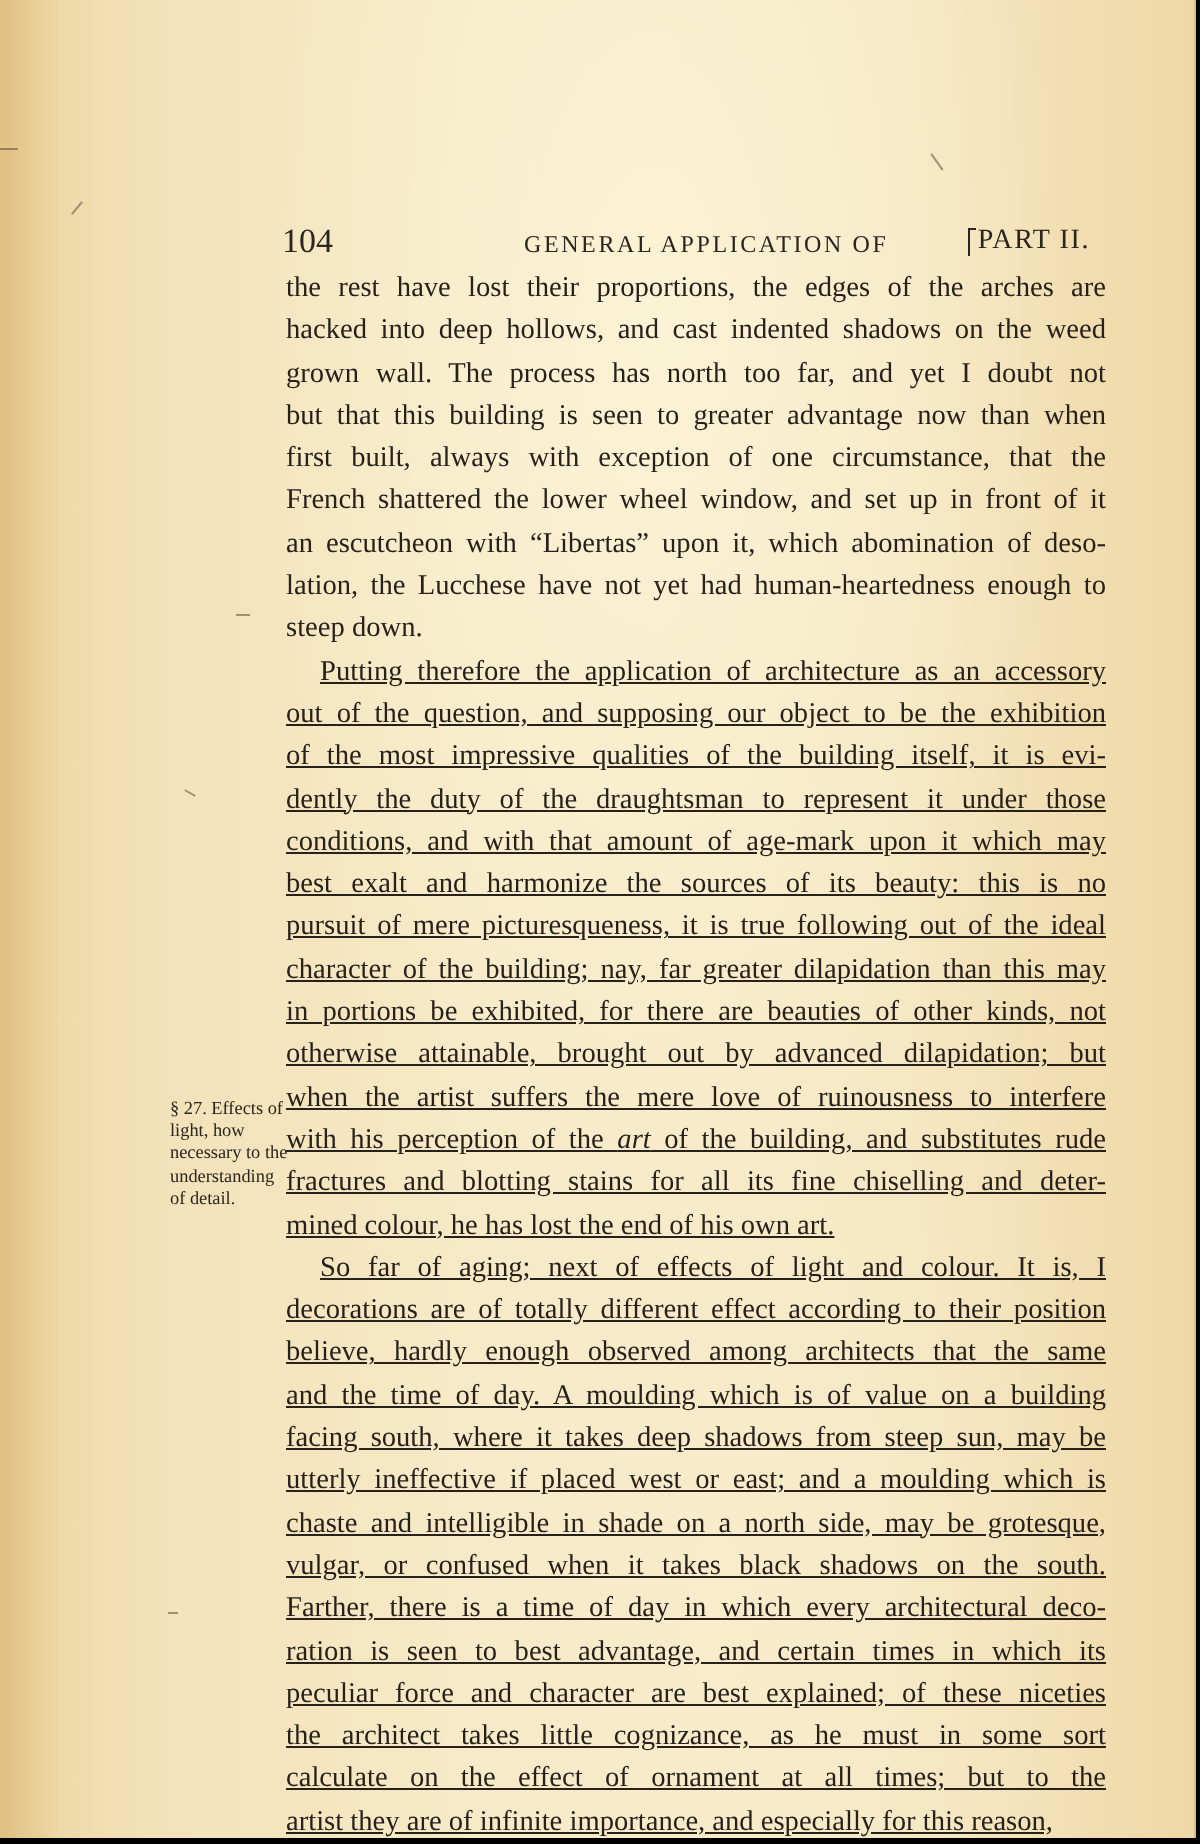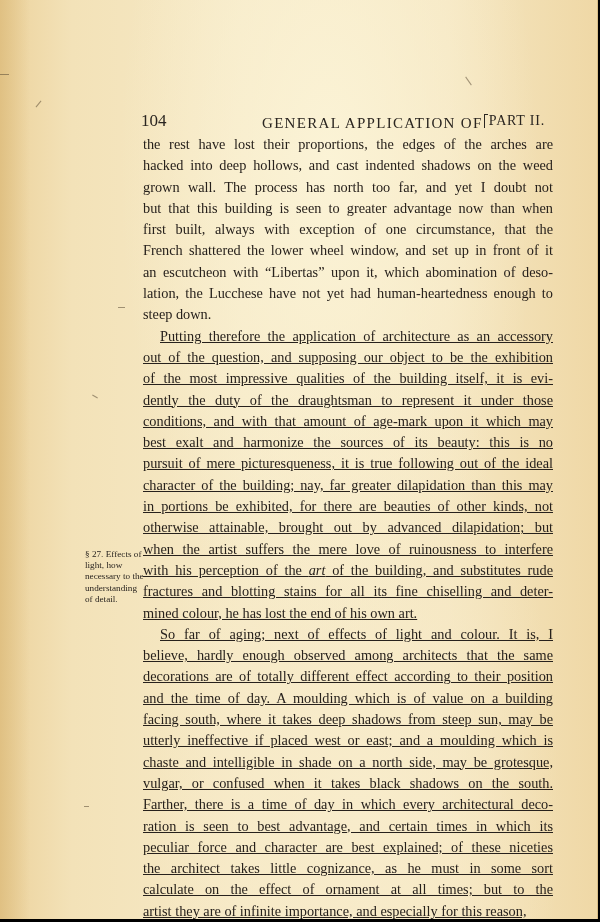--- a/index.html
+++ b/index.html
@@ -22,21 +22,21 @@
       color: #2a2520;
       text-align: center;
     }
     .page-number {
       position: absolute; left: 0; top: -3px;
       font-family: "Liberation Serif", serif; font-size: 17px;
     }
     .running-title {
       position: absolute; left: 121px; top: 1px;
       font-family: "Liberation Serif", serif;
-      font-size: 15px; letter-spacing: 1.3px;
+      font-size: 12px; letter-spacing: 1.3px;
     }
     .part-label {
       position: absolute; right: 0; top: -1px;
       font-family: "Liberation Serif", serif;
       font-size: 14px; letter-spacing: 0.8px;
     }
     .part-label::before {
       content: ""; position: absolute; left: -5px; top: 1px;
       width: 3px; height: 13px; border-left: 1px solid #2a2520; border-top: 1px solid #2a2520;
     }
@@ -99,22 +99,22 @@
         <span class="line">character of the building; nay, far greater dilapidation than this may</span>
         <span class="line">in portions be exhibited, for there are beauties of other kinds, not</span>
         <span class="line">otherwise attainable, brought out by advanced dilapidation; but</span>
         <span class="line">when the artist suffers the mere love of ruinousness to interfere</span>
         <span class="line">with his perception of the <em>art</em> of the building, and substitutes rude</span>
         <span class="line">fractures and blotting stains for all its fine chiselling and deter-</span>
         <span class="line last">mined colour, he has lost the end of his own art.</span>
       </p>
       <p class="indent" style="text-indent: 0px;">
         <span class="line" style="padding-left: 17px;">So far of aging; next of effects of light and colour. It is, I</span>
+        <span class="line">decorations are of totally different effect according to their position</span>
         <span class="line">believe, hardly enough observed among architects that the same</span>
-        <span class="line">decorations are of totally different effect according to their position</span>
         <span class="line">and the time of day. A moulding which is of value on a building</span>
         <span class="line">facing south, where it takes deep shadows from steep sun, may be</span>
         <span class="line">utterly ineffective if placed west or east; and a moulding which is</span>
         <span class="line">chaste and intelligible in shade on a north side, may be grotesque,</span>
         <span class="line">vulgar, or confused when it takes black shadows on the south.</span>
         <span class="line">Farther, there is a time of day in which every architectural deco-</span>
         <span class="line">ration is seen to best advantage, and certain times in which its</span>
         <span class="line">peculiar force and character are best explained; of these niceties</span>
         <span class="line">the architect takes little cognizance, as he must in some sort</span>
         <span class="line">calculate on the effect of ornament at all times; but to the</span>

